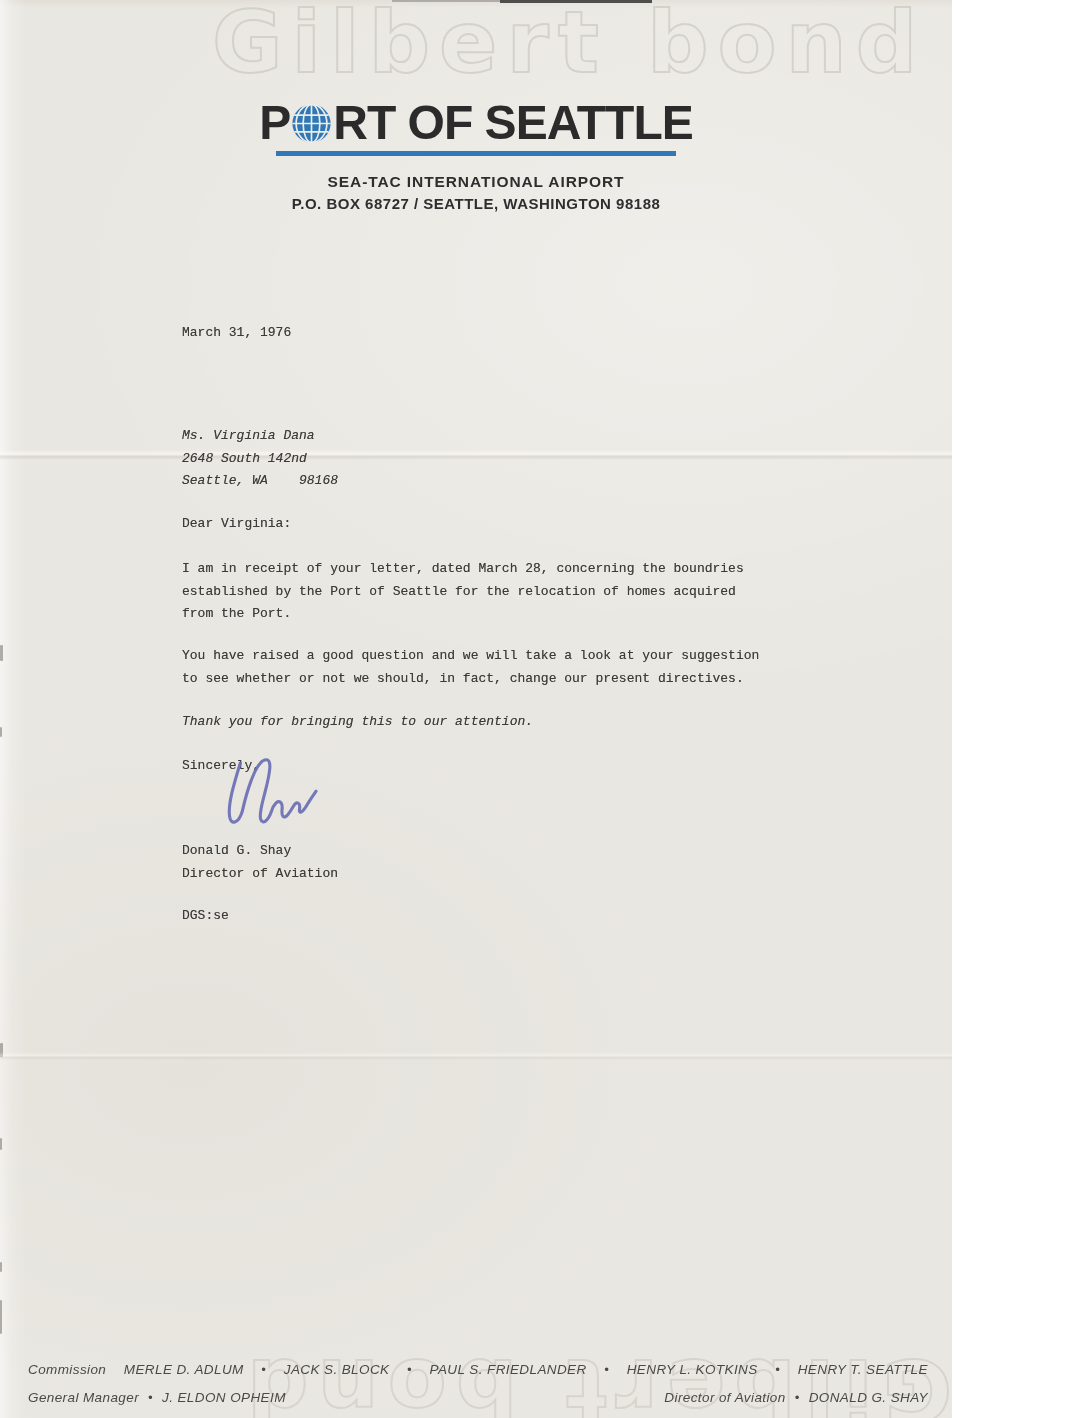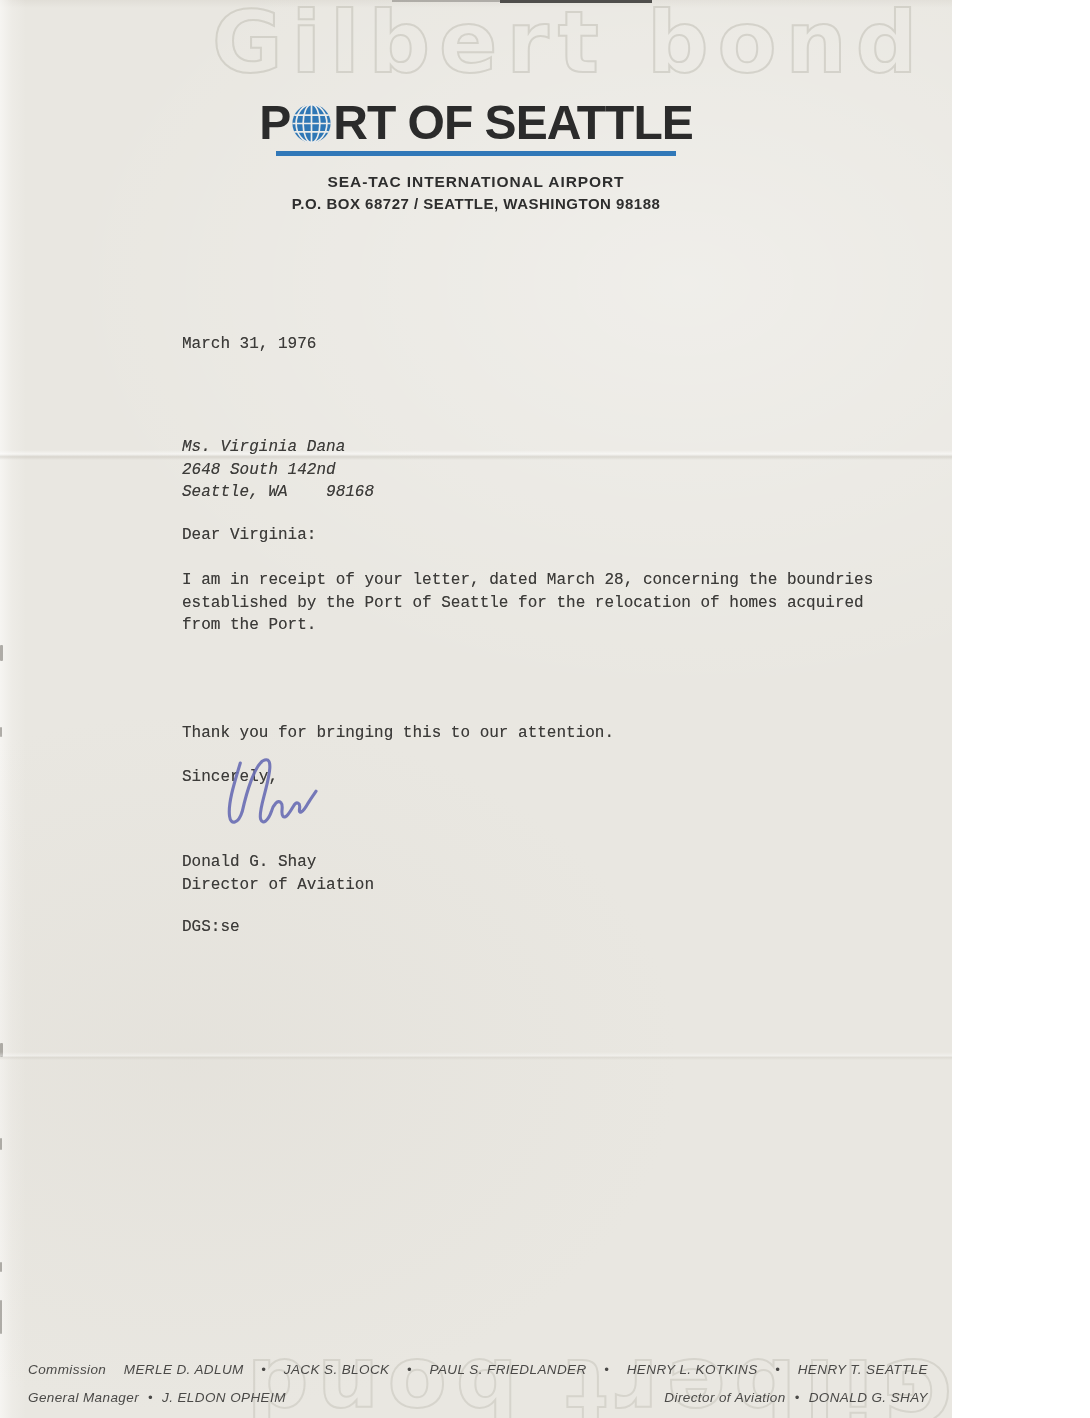--- a/index.html
+++ b/index.html
@@ -68,33 +68,32 @@
   }
   .globe { margin: 0 1px; display: block; }
   .blue-rule { width: 400px; height: 5px; margin: 4px auto 0 auto; }
   .sub1 { margin-top: 17px; font-weight: bold; font-size: 15.5px; letter-spacing: 0.9px; color: #2e2e2e; }
   .sub2 { margin-top: 4px; font-weight: bold; font-size: 15px; letter-spacing: 0.5px; color: #2e2e2e; }
 
   
   .t {
     position: absolute; left: 182px;
     font-family: "Liberation Mono", "DejaVu Sans Mono", monospace;
-    font-size: 16px; line-height: 22.5px;
+    font-size: 13px; line-height: 22.5px;
     color: #3c3b39;
     text-shadow: 0 0 0.5px rgba(60,59,57,0.55);
     z-index: 1;
-    margin-top: 11px;
   }
   .pre { white-space: pre; }
   .t-date      { top: 322px; }
   .t-recipient { top: 425px; font-style: italic; }
   .t-salutation{ top: 513px; }
   .t-p1        { top: 558px; }
   .t-p2        { top: 645px; }
-  .t-p3        { top: 711px; }
+  .t-p3        { top: 711px; font-style: italic; }
   .t-closing   { top: 755px; }
   .t-signoff   { top: 840px; }
   .t-ref       { top: 905px; }
   .t-cc        { top: 948px; }
 
   .signature-svg { position: absolute; left: 216px; top: 752px; z-index: 2; }
 
   
   .footer {
     position: absolute; left: 28px; right: 24px; top: 1362px;
@@ -149,20 +148,22 @@
   </header>
 
   <div class="t t-date">March 31, 1976</div>
   <div class="t t-recipient pre">Ms. Virginia Dana
 2648 South 142nd
 Seattle, WA    98168</div>
   <div class="t t-salutation">Dear Virginia:</div>
   <div class="t t-p1 pre">I am in receipt of your letter, dated March 28, concerning the boundries
 established by the Port of Seattle for the relocation of homes acquired
 from the Port.</div>
+  <div class="t t-p2 pre">You have raised a good question and we will take a look at your suggestion
+to see whether or not we should, in fact, change our present directives.</div>
   <div class="t t-p3">Thank you for bringing this to our attention.</div>
   <div class="t t-closing">Sincerely,</div>
 
   <svg class="signature-svg" width="102" height="90" viewBox="0 0 105 90">
     <path d="M 25 10 C 19 30, 12 52, 14 65 C 15 74, 23 73, 27 60
              C 31 42, 40 10, 50 7 C 59 4, 55 22, 51 38
              C 48 50, 44 62, 46 68 C 48 74, 54 69, 57 60
              C 59 53, 64 47, 67 51 C 70 54, 66 62, 69 65
              C 72 68, 77 59, 80 54 C 83 49, 87 51, 86 57
              C 85 63, 89 62, 95 51 C 98 46, 101 42, 103 39" fill="none" stroke="#6a6fb4" stroke-width="3.2" stroke-linecap="round" stroke-linejoin="round" opacity="0.92"></path>

